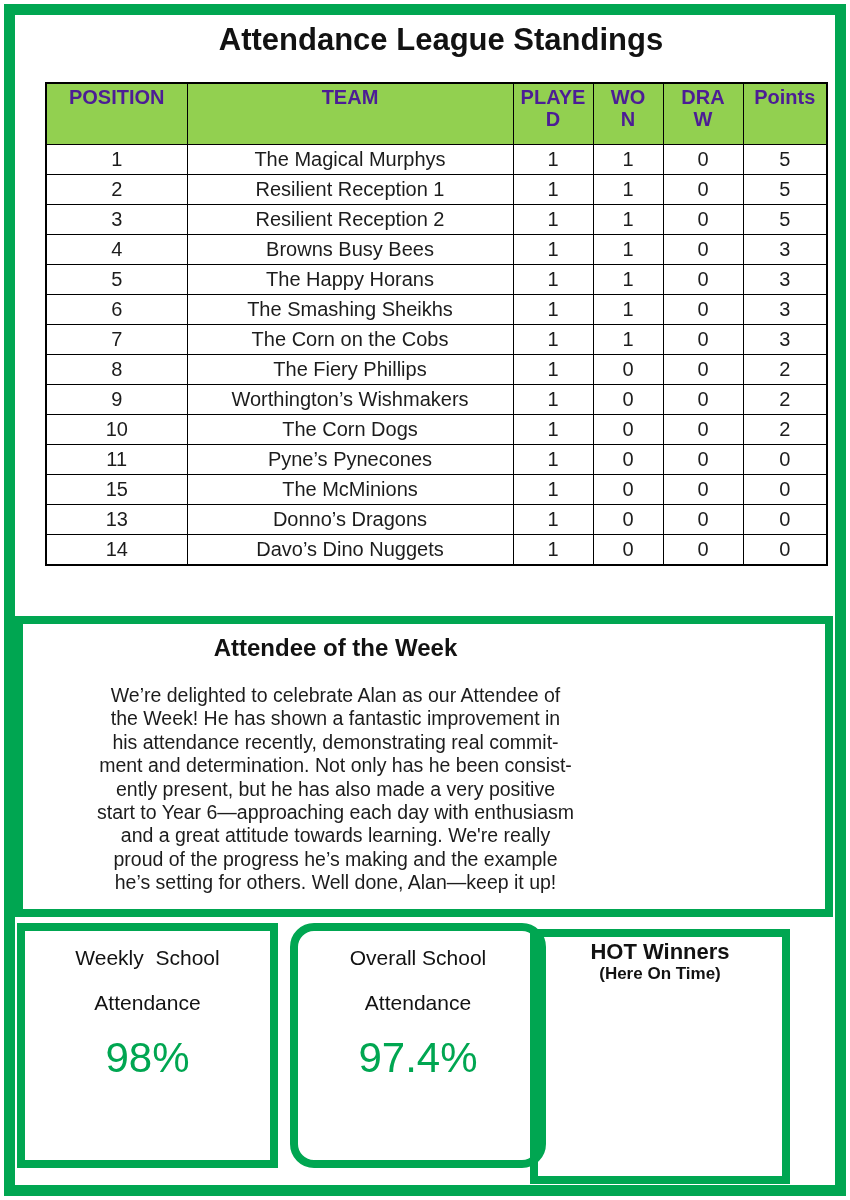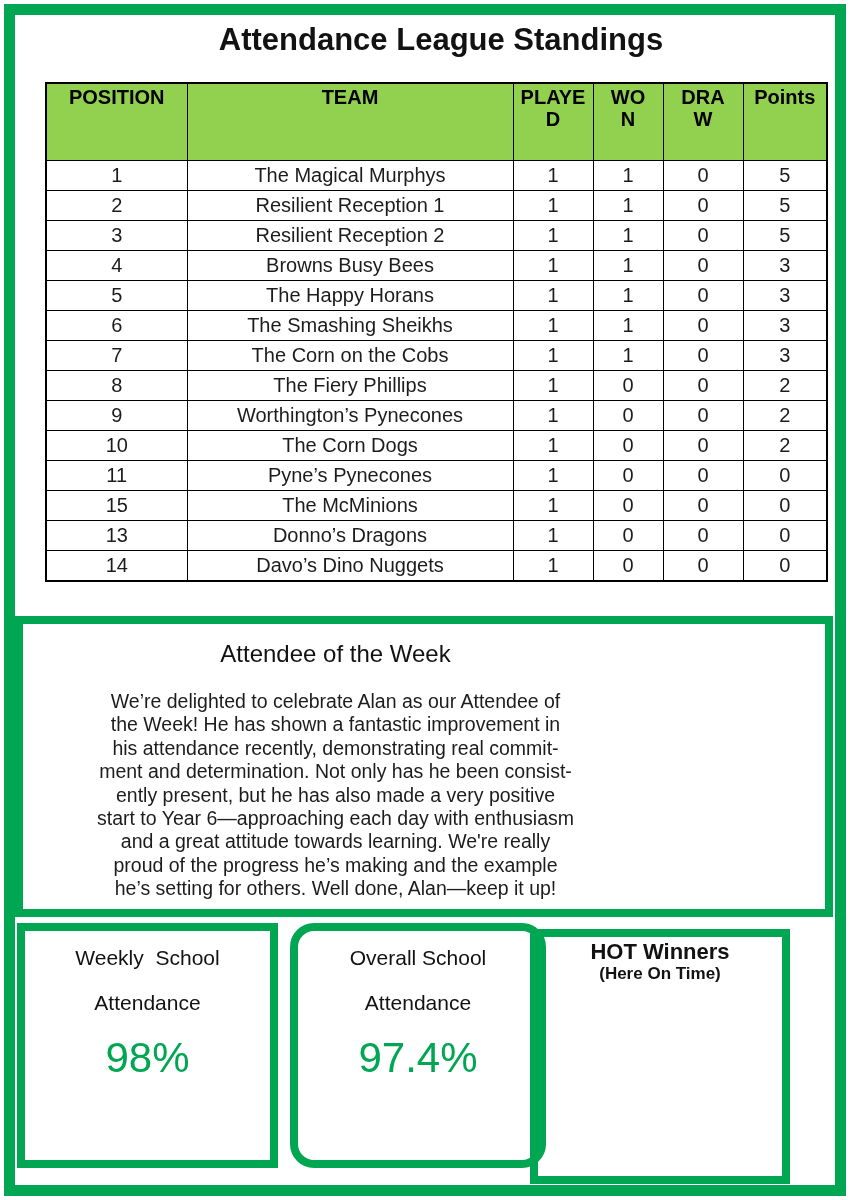--- a/index.html
+++ b/index.html
@@ -16,35 +16,35 @@
   .outer-border{position:absolute;inset:4px;border:11px solid var(--green);pointer-events:none;}
   .page-title{
     position:absolute;top:22px;left:16px;width:100%;text-align:center;
     font-size:31px;font-weight:700;color:var(--ink);
   }
   table.standings{
     position:absolute;left:45px;top:82px;border-collapse:collapse;table-layout:fixed;
     border:2.5px solid #000;
   }
   table.standings th{
-    background:var(--header-green);border:1.5px solid #000;color:#000000;
+    background:var(--header-green);border:1.5px solid #000;color:#4c1d95;
     font-size:20px;font-weight:700;vertical-align:top;white-space:pre-line;
-    line-height:1.12;padding:2px 0 16px;height:58px;
+    line-height:1.12;padding:2px 0 0;height:58px;
   }
   table.standings td{
     border:1.5px solid #000;color:var(--cell-ink);
     font-size:20px;text-align:center;height:29px;padding:0;line-height:1.15;
     overflow:hidden;white-space:nowrap;
   }
   .attendee-box{
     position:absolute;left:15px;top:616px;width:818px;height:301px;
     border:8px solid var(--green);box-sizing:border-box;
   }
   .attendee-inner{width:625px;text-align:center;}
-  .attendee-heading{margin-top:16px;font-size:24px;font-weight:400;color:var(--ink);}
+  .attendee-heading{margin-top:10px;font-size:24px;font-weight:700;color:var(--ink);}
   .attendee-body{
     margin-top:22px;font-size:19.5px;line-height:1.2;color:var(--cell-ink);
     white-space:pre-line;
   }
   .stat-box{
     position:absolute;border:8px solid var(--green);box-sizing:border-box;text-align:center;
   }
   .stat-box.weekly{left:17px;top:923px;width:261px;height:245px;}
   .stat-box.overall{left:290px;top:923px;width:256px;height:245px;border-radius:24px;}
   .stat-box.hot{left:530px;top:929px;width:260px;height:255px;}
@@ -146,21 +146,21 @@
         <tr>
           <td>8</td>
           <td>The Fiery Phillips</td>
           <td>1</td>
           <td>0</td>
           <td>0</td>
           <td>2</td>
         </tr>
         <tr>
           <td>9</td>
-          <td>Worthington’s Pynecones</td>
+          <td>Worthington’s Wishmakers</td>
           <td>1</td>
           <td>0</td>
           <td>0</td>
           <td>2</td>
         </tr>
         <tr>
           <td>10</td>
           <td>The Corn Dogs</td>
           <td>1</td>
           <td>0</td>

